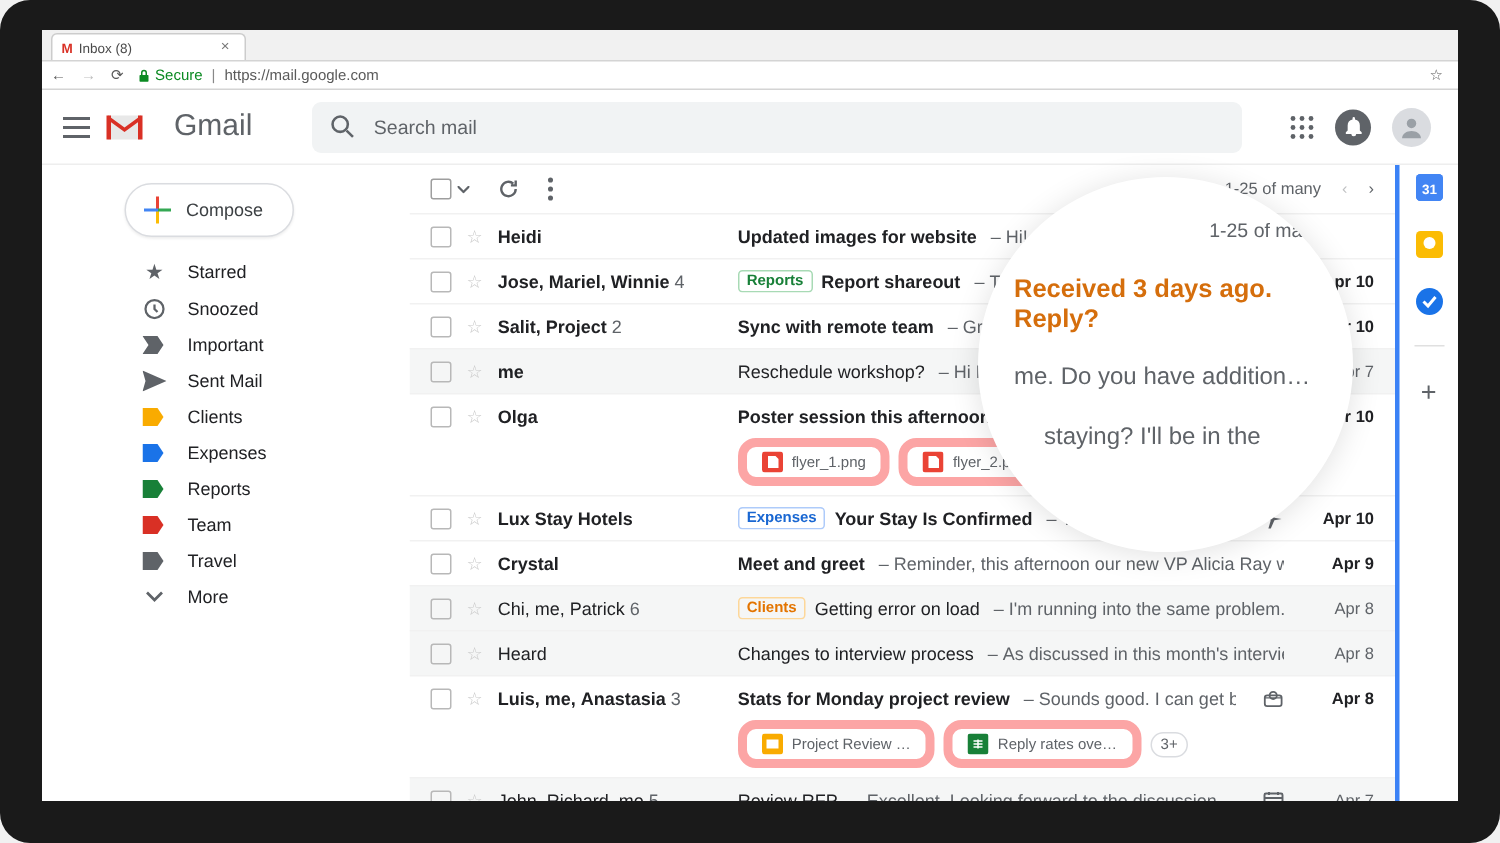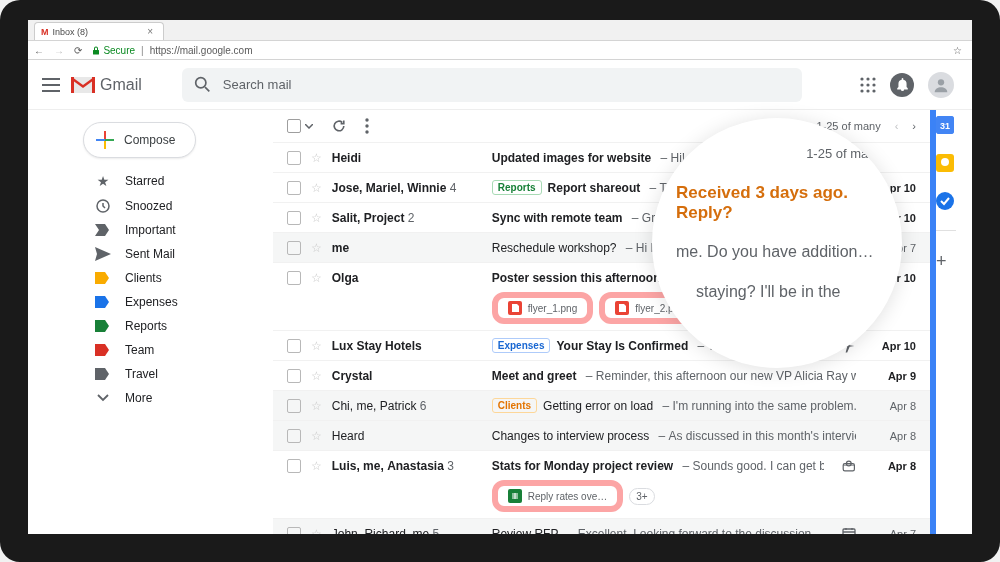--- a/index.html
+++ b/index.html
@@ -8,21 +8,21 @@
 .browser-chrome { height: 40px; background: #f1f1f1; }
 .tab-bar { display: flex; align-items: flex-end; height: 20px; padding-left: 6px; }
 .tab { display: flex; align-items: center; gap: 4px; background: #fff; border: 1px solid #ccc; border-bottom: none; border-radius: 4px 4px 0 0; padding: 2px 10px 2px 6px; font-size: 9px; color: #4a4a4a; height: 18px; min-width: 130px; }
 .tab-close { margin-left: auto; font-size: 10px; color: #777; }
 .addr-bar { display: flex; align-items: center; height: 20px; background: #fff; border-top: 1px solid #d4d4d4; border-bottom: 1px solid #d4d4d4; padding: 0 6px; gap: 10px; font-size: 10px; color: #5a5a5a; }
 .addr-box { display: flex; align-items: center; gap: 6px; flex: 1; }
 .secure { color: #0b8a22; display: flex; align-items: center; gap: 3px; }
 .app { display: flex; height: calc(100% - 40px); background: #fff; }
 .header { position: absolute; top: 40px; left: 0; right: 0; height: 50px; display: flex; align-items: center; background: #fff; border-bottom: 1px solid #eee; z-index: 5; }
 .hamburger { margin: 0 10px 0 14px; cursor: pointer; }
-.logo { display: flex; align-items: center; gap: 4px; font-size: 16px; color: #5f6368; }
+.logo { display: flex; align-items: center; gap: 20px; font-size: 20px; color: #5f6368; }
 .search-wrap { margin-left: 40px; flex: 1; max-width: 620px; }
 .search-box { background: #f1f3f4; border-radius: 6px; height: 34px; display: flex; align-items: center; padding: 0 12px; gap: 12px; color: #5f6368; font-size: 13px; }
 .header-right { margin-left: auto; display: flex; align-items: center; gap: 14px; padding-right: 18px; }
 .avatar-circle { width: 26px; height: 26px; border-radius: 50%; background: #dadce0; display: flex; align-items: center; justify-content: center; }
 .bell { width: 24px; height: 24px; border-radius: 50%; background: #5f6368; display: flex; align-items: center; justify-content: center; }
 .sidebar { width: 200px; padding-top: 56px; margin-left: 45px; }
 .compose-btn { margin: 6px 0 10px 10px; border: 1px solid #dadce0; border-radius: 24px; box-shadow: 0 1px 2px rgba(0,0,0,.08); background: #fff; padding: 8px 20px 8px 12px; display: inline-flex; align-items: center; gap: 10px; font-size: 12px; color: #3c4043; cursor: pointer; }
 .plus-icon { width: 18px; height: 18px; position: relative; }
 .plus-icon::before, .plus-icon::after { content: ""; position: absolute; background: #34a853; }
 .plus-icon::before { left: 8px; top: 0; width: 2px; height: 18px; background: linear-gradient(#ea4335 0 50%, #fbbc04 50% 100%); }
@@ -50,21 +50,21 @@
 .label-reports { color: #188038; border-color: #a8dab5; }
 .label-expenses { color: #1967d2; border-color: #aecbfa; }
 .label-clients { color: #e37400; border-color: #fdd799; }
 .snippet { color: #5f6368; }
 .nudge { color: #d56e0c; font-weight: bold; }
 .date { width: 50px; text-align: right; flex-shrink: 0; font-size: 11px; color: #5f6368; }
 .unread .date { font-weight: bold; color: #202124; }
 .row-icon { flex-shrink: 0; color: #5f6368; margin-left: 6px; }
 .attach-chip { border: 6px solid #fca5a5; border-radius: 12px; padding: 3px 10px; font-size: 10px; color: #5f6368; display: flex; align-items: center; gap: 6px; }
 .attach-overflow { border: 1px solid #dadce0; border-radius: 10px; padding: 2px 6px; font-size: 10px; color: #5f6368; }
-.right-rail { width: 42px; border-left: 6px solid #3b82f6; padding-top: 56px; display: flex; flex-direction: column; align-items: flex-start; gap: 20px; }
+.right-rail { width: 42px; border-left: 3px solid #3b82f6; padding-top: 56px; display: flex; flex-direction: column; align-items: center; gap: 20px; }
 .rail-icon { width: 18px; height: 18px; border-radius: 3px; }
 .magnifier { position: absolute; top: 58px; right: 28px; width: 250px; height: 250px; border-radius: 50%; background: #fff; box-shadow: 0 2px 20px rgba(0,0,0,.12); z-index: 20; overflow: hidden; display: flex; flex-direction: column; padding: 28px 20px; font-size: 14px; }
 .mag-top { text-align: right; color: #5f6368; font-size: 13px; margin-bottom: 22px; }
 .mag-nudge { color: #d56e0c; font-weight: bold; font-size: 17px; margin-bottom: 20px; text-align: left; padding-left: 4px; }
 .mag-line { color: #5f6368; font-size: 16px; margin-bottom: 22px; padding-left: 4px; white-space: nowrap; overflow: hidden; text-overflow: ellipsis; }
 .mag-line2 { color: #5f6368; font-size: 16px; padding-left: 24px; white-space: nowrap; overflow: hidden; }
 svg { display: block; }
 </style>
 </head>
 <body>
@@ -435,20 +435,27 @@
             </span>
     <div class="date">Apr 8</div>
           </div>
           <div class="row unread" style="padding-top: 0px; border-top: none; min-height: 0px; padding-bottom: 6px;">
             <div class="cb" style="visibility:hidden"></div>
             <span class="star" style="visibility:hidden">☆</span>
             <div class="sender"></div>
             <div style="display:flex;gap:6px;align-items:center;">
               <div class="attach-chip">
                 <svg width="14" height="14">
+                  <rect width="14" height="14" rx="2" fill="#f9ab00"></rect>
+                  <rect x="3" y="4" width="8" height="6" fill="#fff"></rect>
+                </svg>
+                <span>Project Review …</span>
+              </div>
+              <div class="attach-chip">
+                <svg width="14" height="14">
                   <rect width="14" height="14" rx="2" fill="#188038"></rect>
                   <path stroke="#fff" d="M4 5h6M4 7h6M4 9h6M7 4v6"></path>
                 </svg>
                 <span>Reply rates ove…</span>
               </div>
               <div class="attach-overflow">3+</div>
             </div>
           </div>
           <div class="row read">
     <div class="cb"></div>

